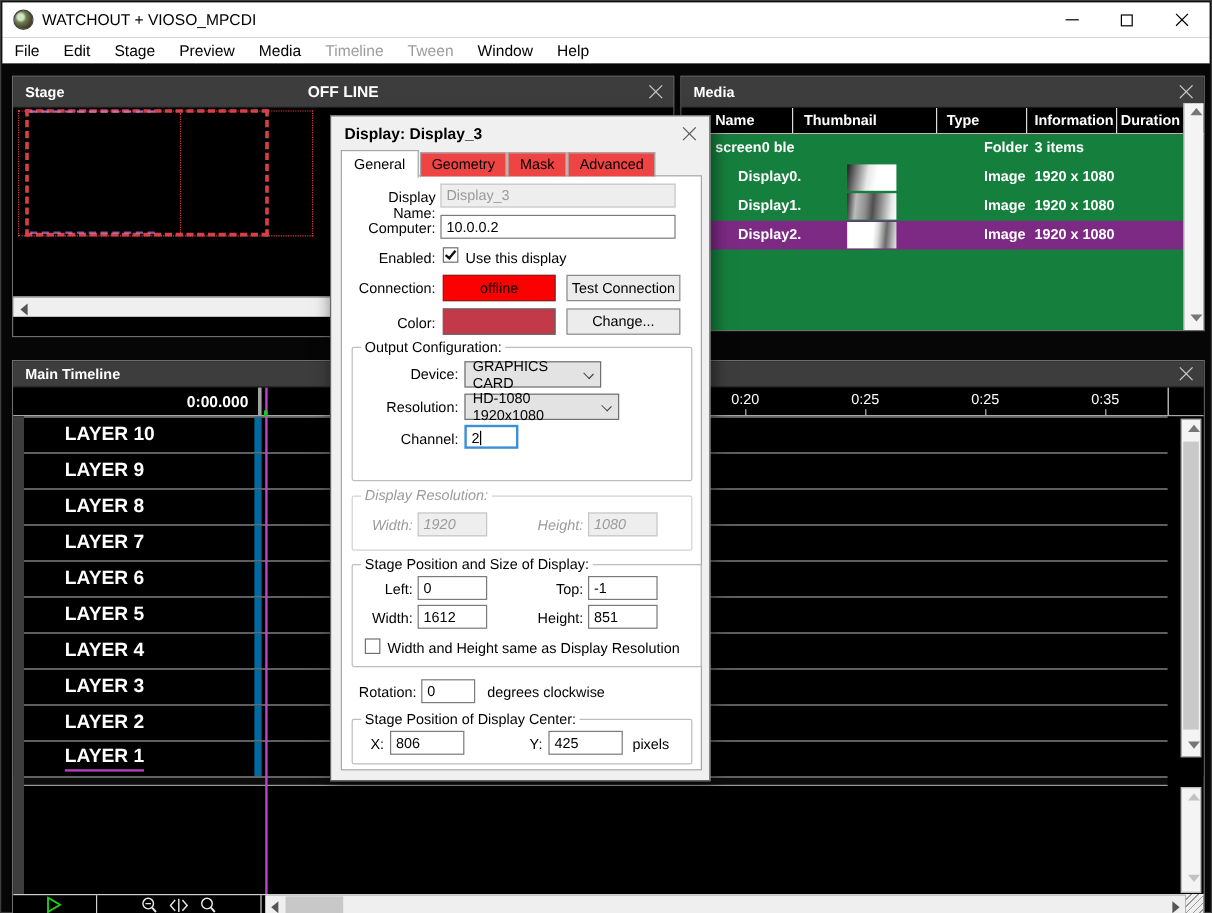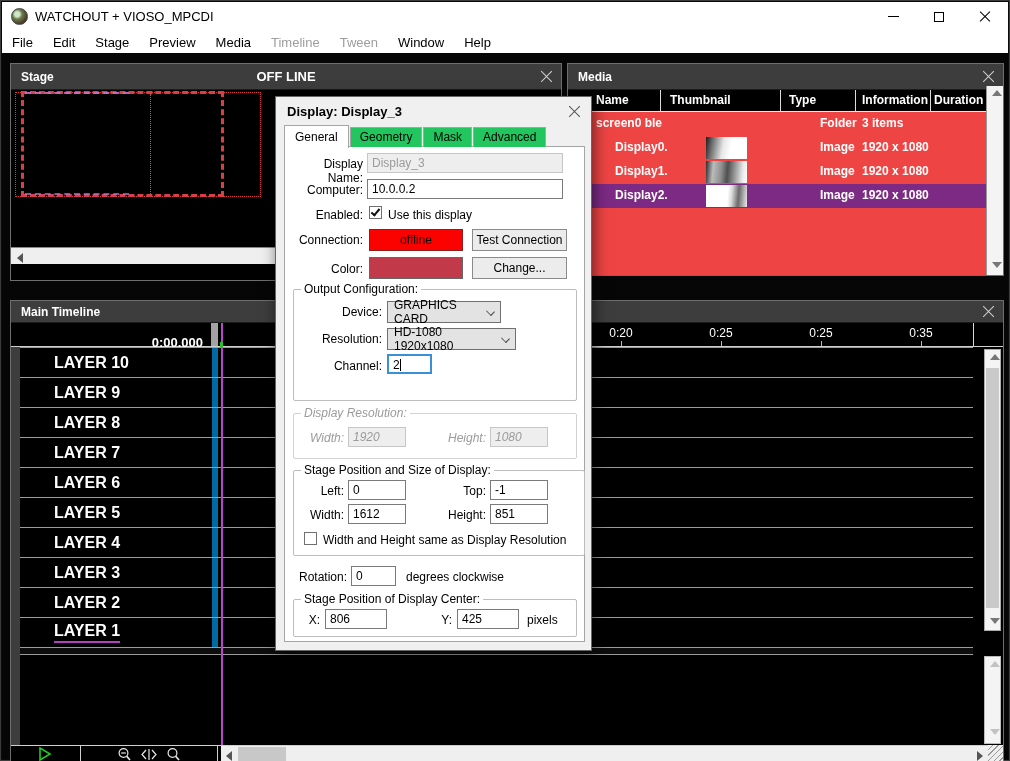--- a/index.html
+++ b/index.html
@@ -47,39 +47,39 @@
   .arr-right { top:5px; border-top:5px solid transparent; border-bottom:5px solid transparent; border-left:6px solid #555; }
   .arr-up    { left:5px; border-left:5px solid transparent; border-right:5px solid transparent; border-bottom:6px solid #777; }
   .arr-down  { left:5px; border-left:5px solid transparent; border-right:5px solid transparent; border-top:6px solid #777; }
 
   
   #media-panel { left:565px; top:10px; width:437px; height:213px; }
   .media-header { position:relative; height:22px; background:#000; color:#fff; font-size:12px; font-weight:bold; border-bottom:1px solid #e6e6e6; }
   .mcol { position:absolute; top:3px; }
   .mc-name{left:28px;} .mc-thumb{left:102px;} .mc-type{left:221px;} .mc-info{left:294px;} .mc-dur{left:366px; overflow:hidden; width:50px; white-space:nowrap;}
   .msep { position:absolute; top:0; bottom:0; width:1px; background:#dcdcdc; }
-  .media-rows { position:relative; height:163px; background:#ef4444; }
+  .media-rows { position:relative; height:163px; background:#15803d; }
   .m-row { position:relative; height:24px; color:#fff; font-size:12px; font-weight:bold; }
   .m-row.selected { background:#7d2a84; }
   .m-name { position:absolute; top:4px; left:28px; }
   .m-name.child { left:47px; }
   .m-cell-type { position:absolute; top:4px; left:221px;padding-left:31px; }
   .m-cell-info { position:absolute; top:4px; left:294px; }
   .m-thumb { position:absolute; top:1px; left:138px; width:41px; height:22px; }
   .t0 { background:linear-gradient(100deg,#1c1c1c 0%,#777 18%,#e8e8e8 42%,#fff 60%,#fff 100%); }
   .t1 { background:linear-gradient(95deg,#2a2a2a 0%,#bbb 18%,#8d8d8d 38%,#4f4f4f 52%,#9a9a9a 70%,#e9e9e9 88%,#fff 100%); }
   .t2 { background:linear-gradient(95deg,#fff 0%,#fff 52%,#d9d9d9 62%,#6a6a6a 78%,#bdbdbd 92%,#e6e6e6 100%); }
   .vscroll { position:absolute; width:17px; background:#f4f4f4; border-left:1px solid #999; }
   .media-vscroll { right:0; top:22px; bottom:0; }
 
   
   #timeline-panel { left:8px; top:231px; width:994px; height:462px;margin-top:16px; }
   #timeline-panel .panel-titlebar { height:22px; }
   .ruler { position:relative; height:24px; background:#000; border-bottom:1px solid #cfcfcf; }
-  .ruler-left { position:absolute; left:9px; top:0; width:198px; height:100%; border-right:7px solid #a3a3a3; color:#fff; font-weight:bold; font-size:13px; text-align:right; padding:12px 8px 0 0; }
+  .ruler-left { position:absolute; left:9px; top:0; width:198px; height:100%; border-right:3px solid #a3a3a3; color:#fff; font-weight:bold; font-size:13px; text-align:right; padding:4px 8px 0 0; }
   .tick { position:absolute; top:3px; color:#fff; font-size:12px; transform:translateX(-50%); }
   .tickmark { position:absolute; bottom:0; width:1px; height:5px; background:#bbb; transform:none; }
   .ruler-end { position:absolute; left:962px; top:0; bottom:0; width:1px; background:#d7d7d7; }
   .rows-area { position:relative; height:300px; background:#000; }
   .gutter { position:absolute; left:0; top:0; width:9px; height:398px; background:#3d3d3d; }
   .layer-row { position:absolute; left:9px; width:953px; height:30px; border-top:1px solid #9c9c9c; }
   .layer-name { position:absolute; left:0; top:0; width:198px; height:100%; border-right:6px solid #0369a1; color:#fff; font-size:16px; font-weight:bold; display:flex; align-items:center; }
   .layer-arrow { width:0; height:0; border-top:5px solid transparent; border-bottom:5px solid transparent; border-left:8px solid #000; margin:0 10px 0 16px; position:relative; }
   .layer-arrow::before { content:""; position:absolute; left:-10px; top:-7px; width:0; height:0; border-top:7px solid transparent; border-bottom:7px solid transparent; border-left:11px solid #e8e8e8; z-index:-1; }
   .layer-label.selected-layer { border-bottom:2px solid #b43fc0; padding-bottom:1px; }
@@ -99,21 +99,21 @@
   .corner-grip { position:absolute; left:977px; top:444px; width:15px; height:17px; background:#efefef;
      background-image:repeating-linear-gradient(135deg, transparent 0 3px, #9a9a9a 3px 4px); }
 
   
   #display-dialog { position:absolute; left:273px; top:43px; width:317px; height:555px; background:#f0f0f0; border:1px solid #666; box-shadow:2px 4px 14px rgba(0,0,0,.55); z-index:10; }
   .dlg-titlebar { position:relative; height:28px; display:flex; align-items:center; padding-left:11px; font-size:13px; font-weight:bold; color:#000; }
   .dlg-close { position:absolute; right:10px; top:8px; width:13px; height:13px; }
   .dlg-close::before,.dlg-close::after { content:""; position:absolute; left:-1px; top:6px; width:15px; height:1px; background:#555; }
   .dlg-close::before{transform:rotate(45deg);} .dlg-close::after{transform:rotate(-45deg);}
   .tabstrip { position:absolute; left:8px; top:30px; right:8px; height:20px; display:flex; align-items:flex-end; z-index:2; }
-  .tab { font-size:12px; color:#000; background:#22c55e; border:1px solid #a5a5a5; border-bottom:none; padding:2px 9px 3px; margin-right:1px; }
+  .tab { font-size:12px; color:#000; background:#ef4444; border:1px solid #a5a5a5; border-bottom:none; padding:2px 9px 3px; margin-right:1px; }
   .tab.active { background:#fff; padding:4px 10px 4px; position:relative; top:1px; }
   .dlg-content { position:absolute; left:8px; top:49px; width:301px; height:496px; background:#fff; border:1px solid #a5a5a5; font-size:12px; color:#000; }
   .flabel { position:absolute; text-align:right; color:#000; }
   .ftext  { position:absolute; }
   .tbox { position:absolute; height:20px; border:1px solid #7a7a7a; background:#fff; font-size:12px; padding:2px 4px; color:#000; font-family:"Liberation Sans",sans-serif; }
   .tbox.disabled { background:#eee; border-color:#c6c6c6; color:#9b9b9b; }
   .tbox.focused { border:2px solid #3b8fd8; }
   .caret { display:inline-block; width:1px; height:12px; background:#000; vertical-align:-2px; }
   .btn { position:absolute; height:22px; background:#ececec; border:1px solid #8a8a8a; font-size:12px; display:flex; align-items:center; justify-content:center; color:#000; }
   .swatch { position:absolute; height:22px; border:1px solid #666; }

